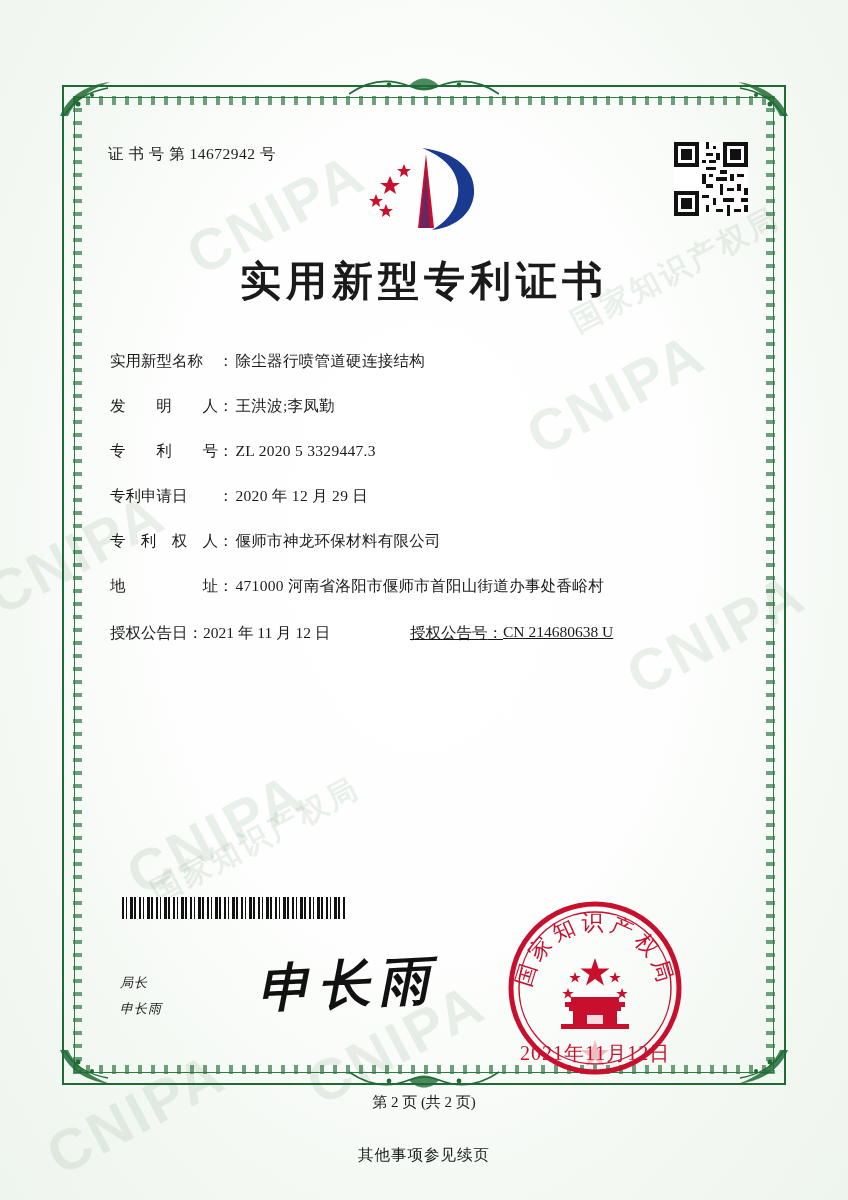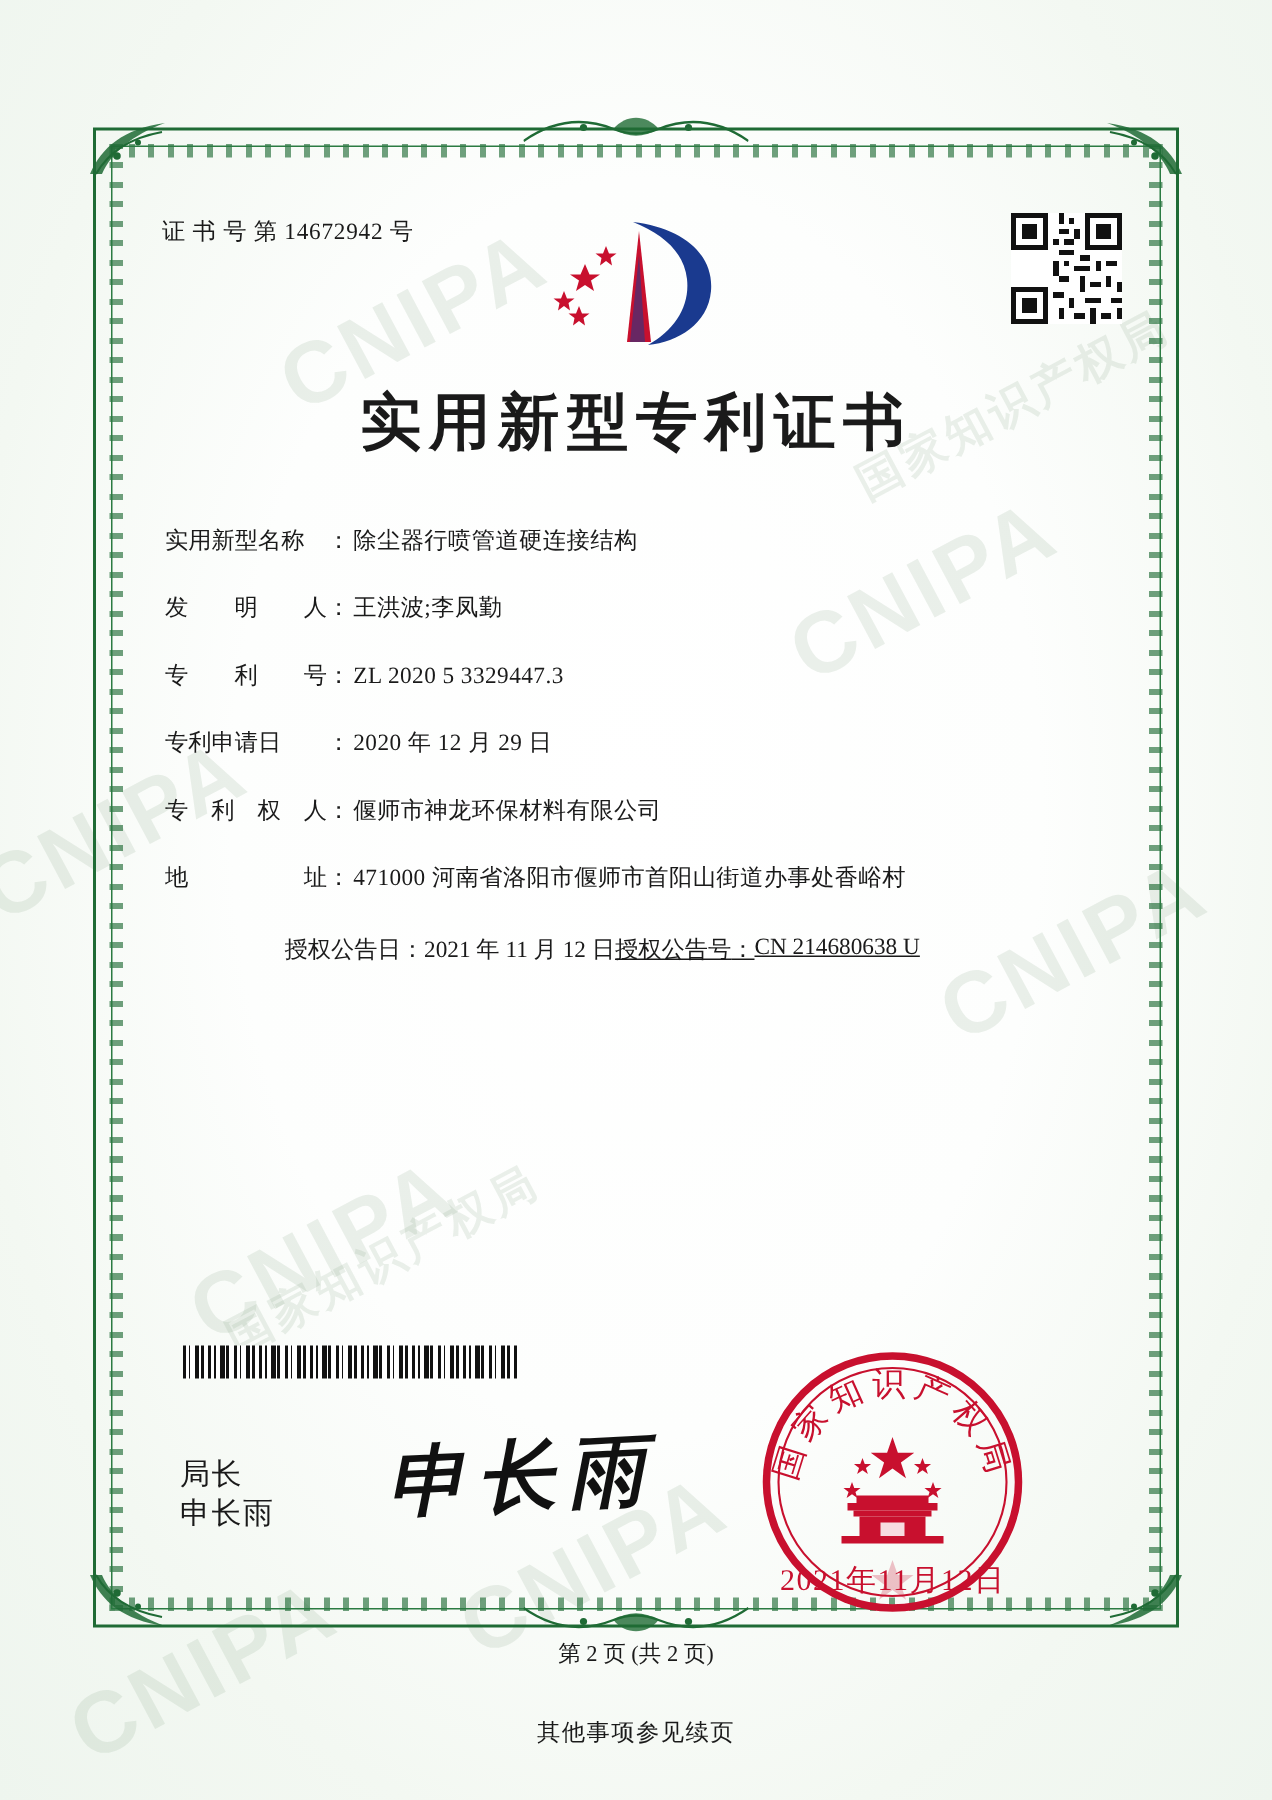--- a/index.html
+++ b/index.html
@@ -157,21 +157,21 @@
   .field-value {
     flex: 1;
     letter-spacing: .3px;
   }
   .row-pubdate {
     display: flex;
     align-items: baseline;
     font-size: 15.5px;
     margin-bottom: 26px;
   }
-  .row-pubdate .g1 { width: 300px; display: flex; justify-content: flex-end; }
+  .row-pubdate .g1 { width: 300px; display: flex; }
   .row-pubdate .g2 { display: flex; text-decoration: underline; }
 
   
   .paragraphs {
     position: absolute;
     left: 110px;
     top: 700px;
     width: 640px;
     font-size: 15.3px;
     line-height: 28px;
@@ -193,23 +193,24 @@
       repeating-linear-gradient(90deg,
         #111 0 2px, #fff 2px 4px, #111 4px 5px, #fff 5px 8px,
         #111 8px 11px, #fff 11px 12px, #111 12px 14px, #fff 14px 17px);
   }
 
   
   .sig-label {
     position: absolute;
     left: 120px;
     top: 970px;
-    font-size: 20px;
+    font-size: 13px;
     line-height: 26px;
     letter-spacing: 1px;
+    font-style: italic;
   }
   .signature {
     position: absolute;
     left: 258px;
     top: 950px;
     font-size: 52px;
     color: #111;
     font-family: "Liberation Serif", "DejaVu Serif", serif;
     font-style: italic;
     font-weight: bold;

